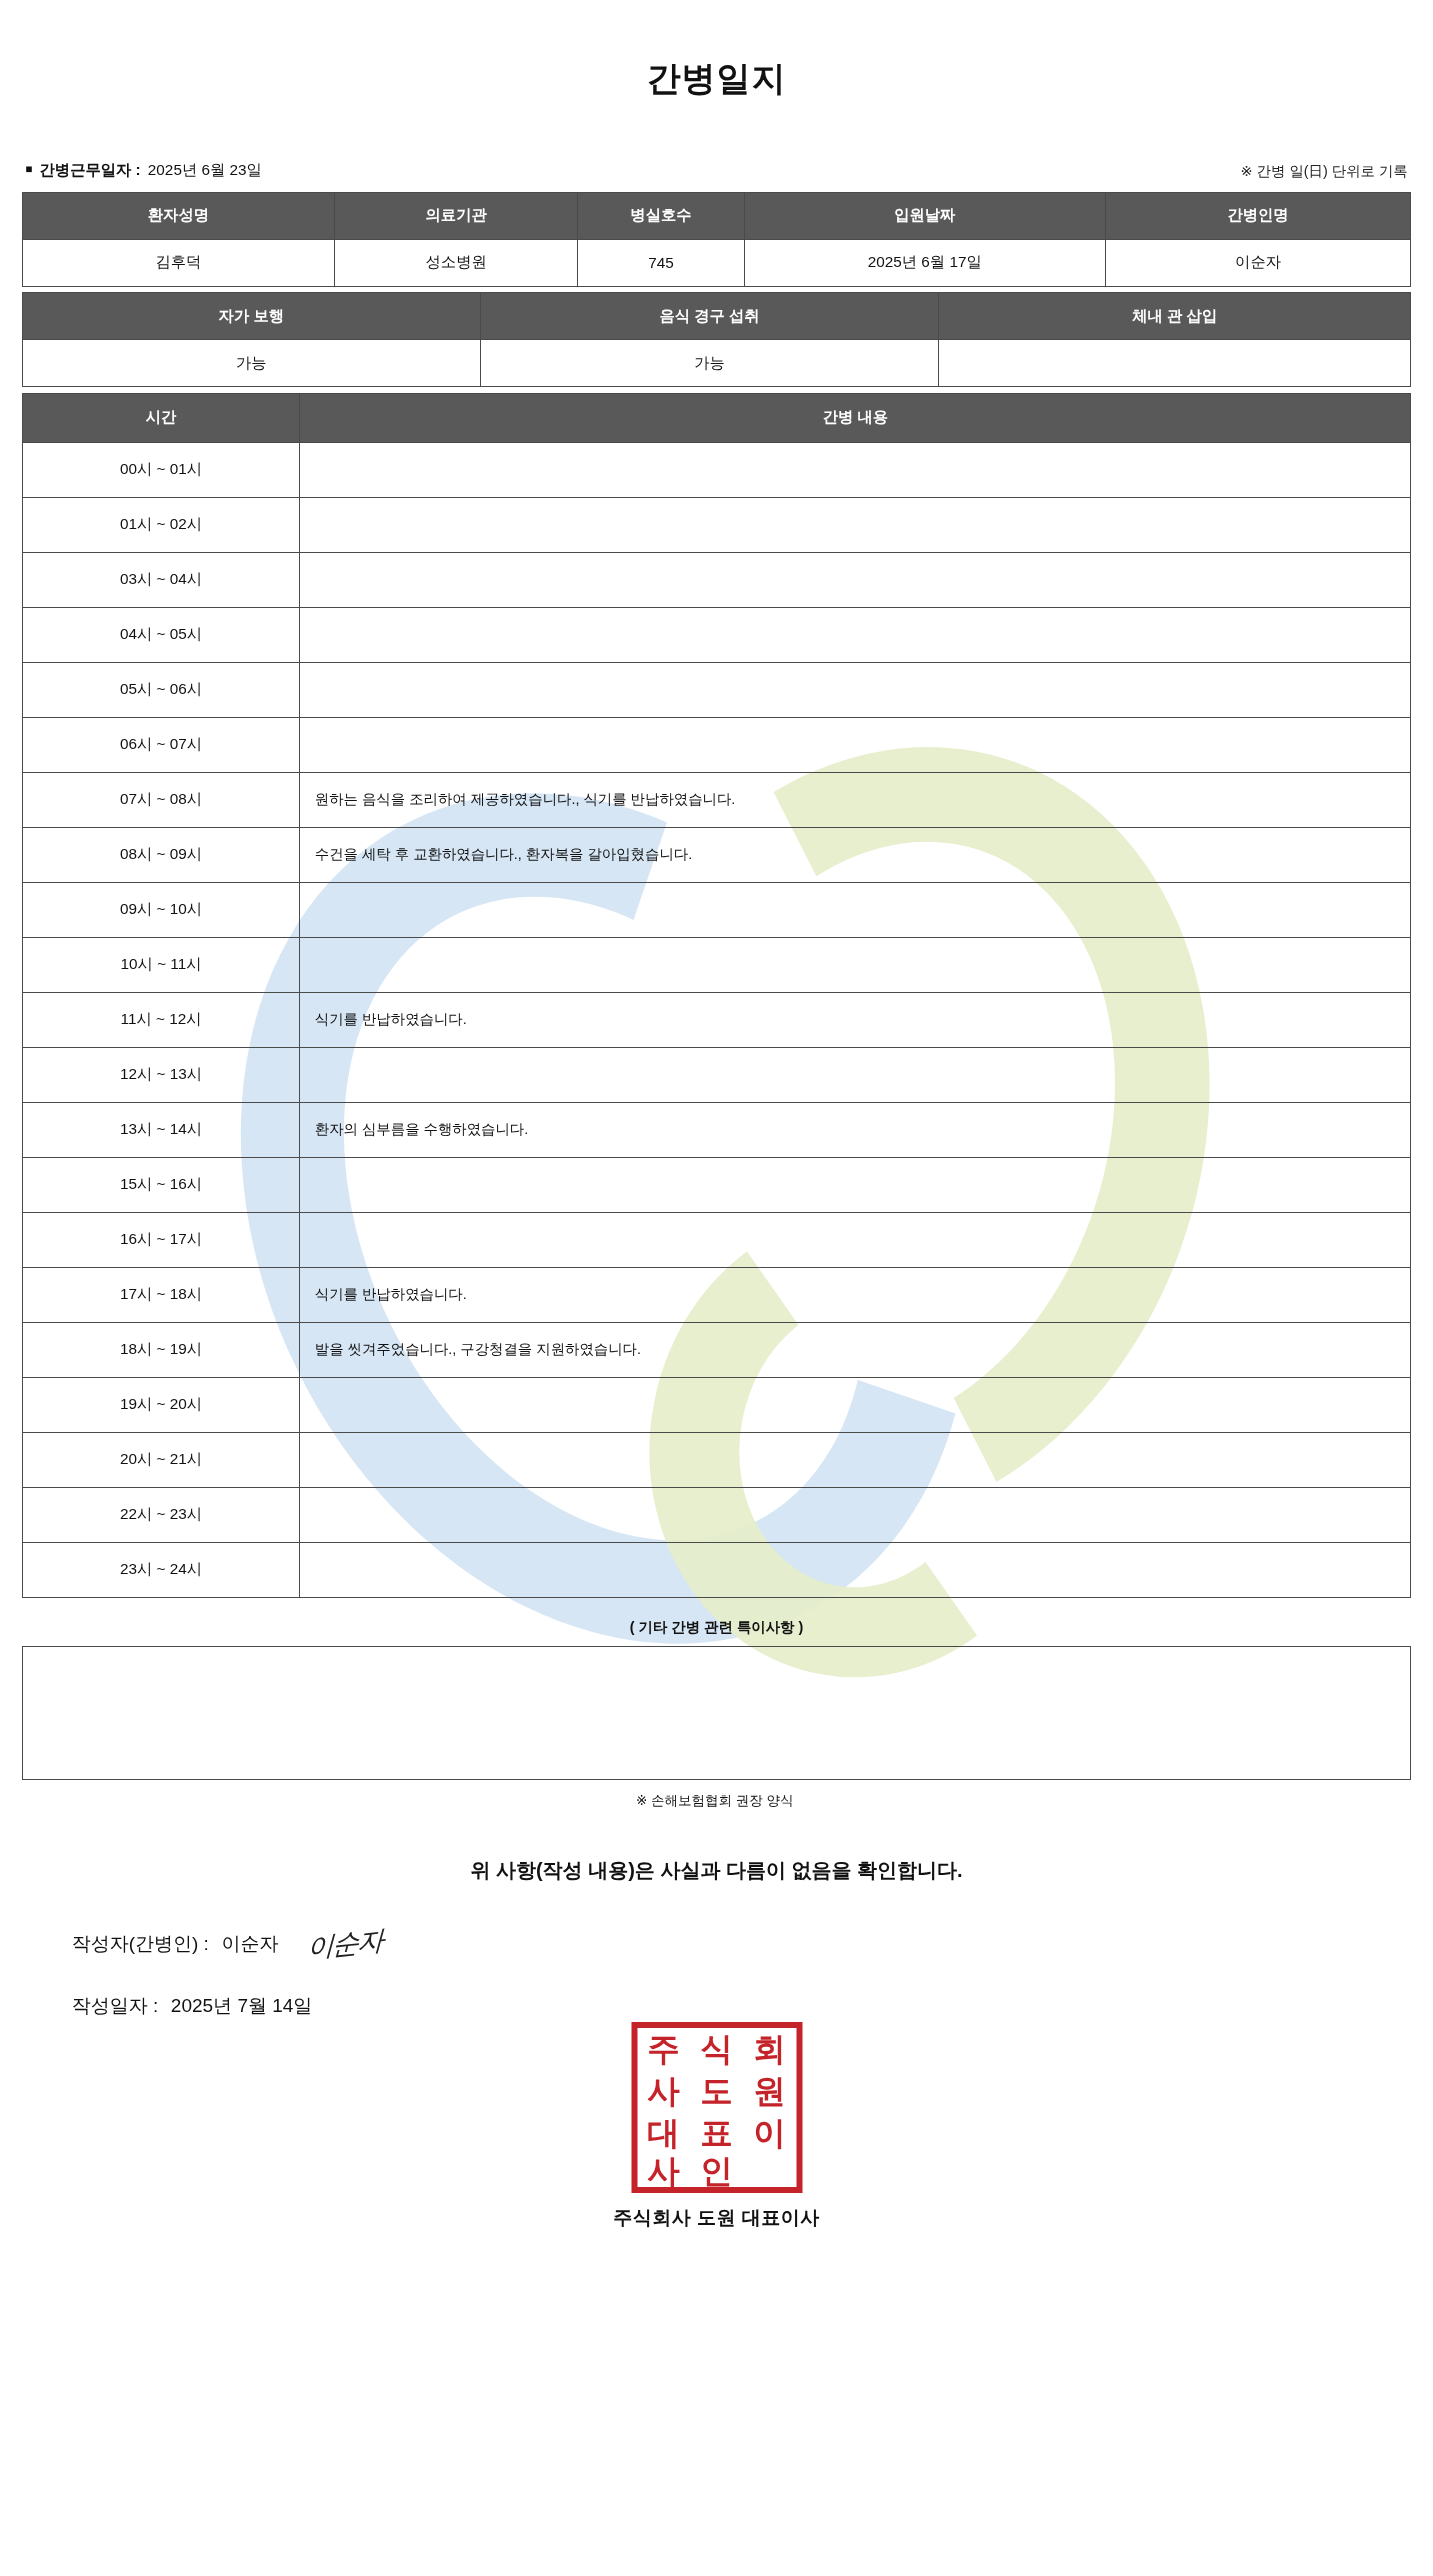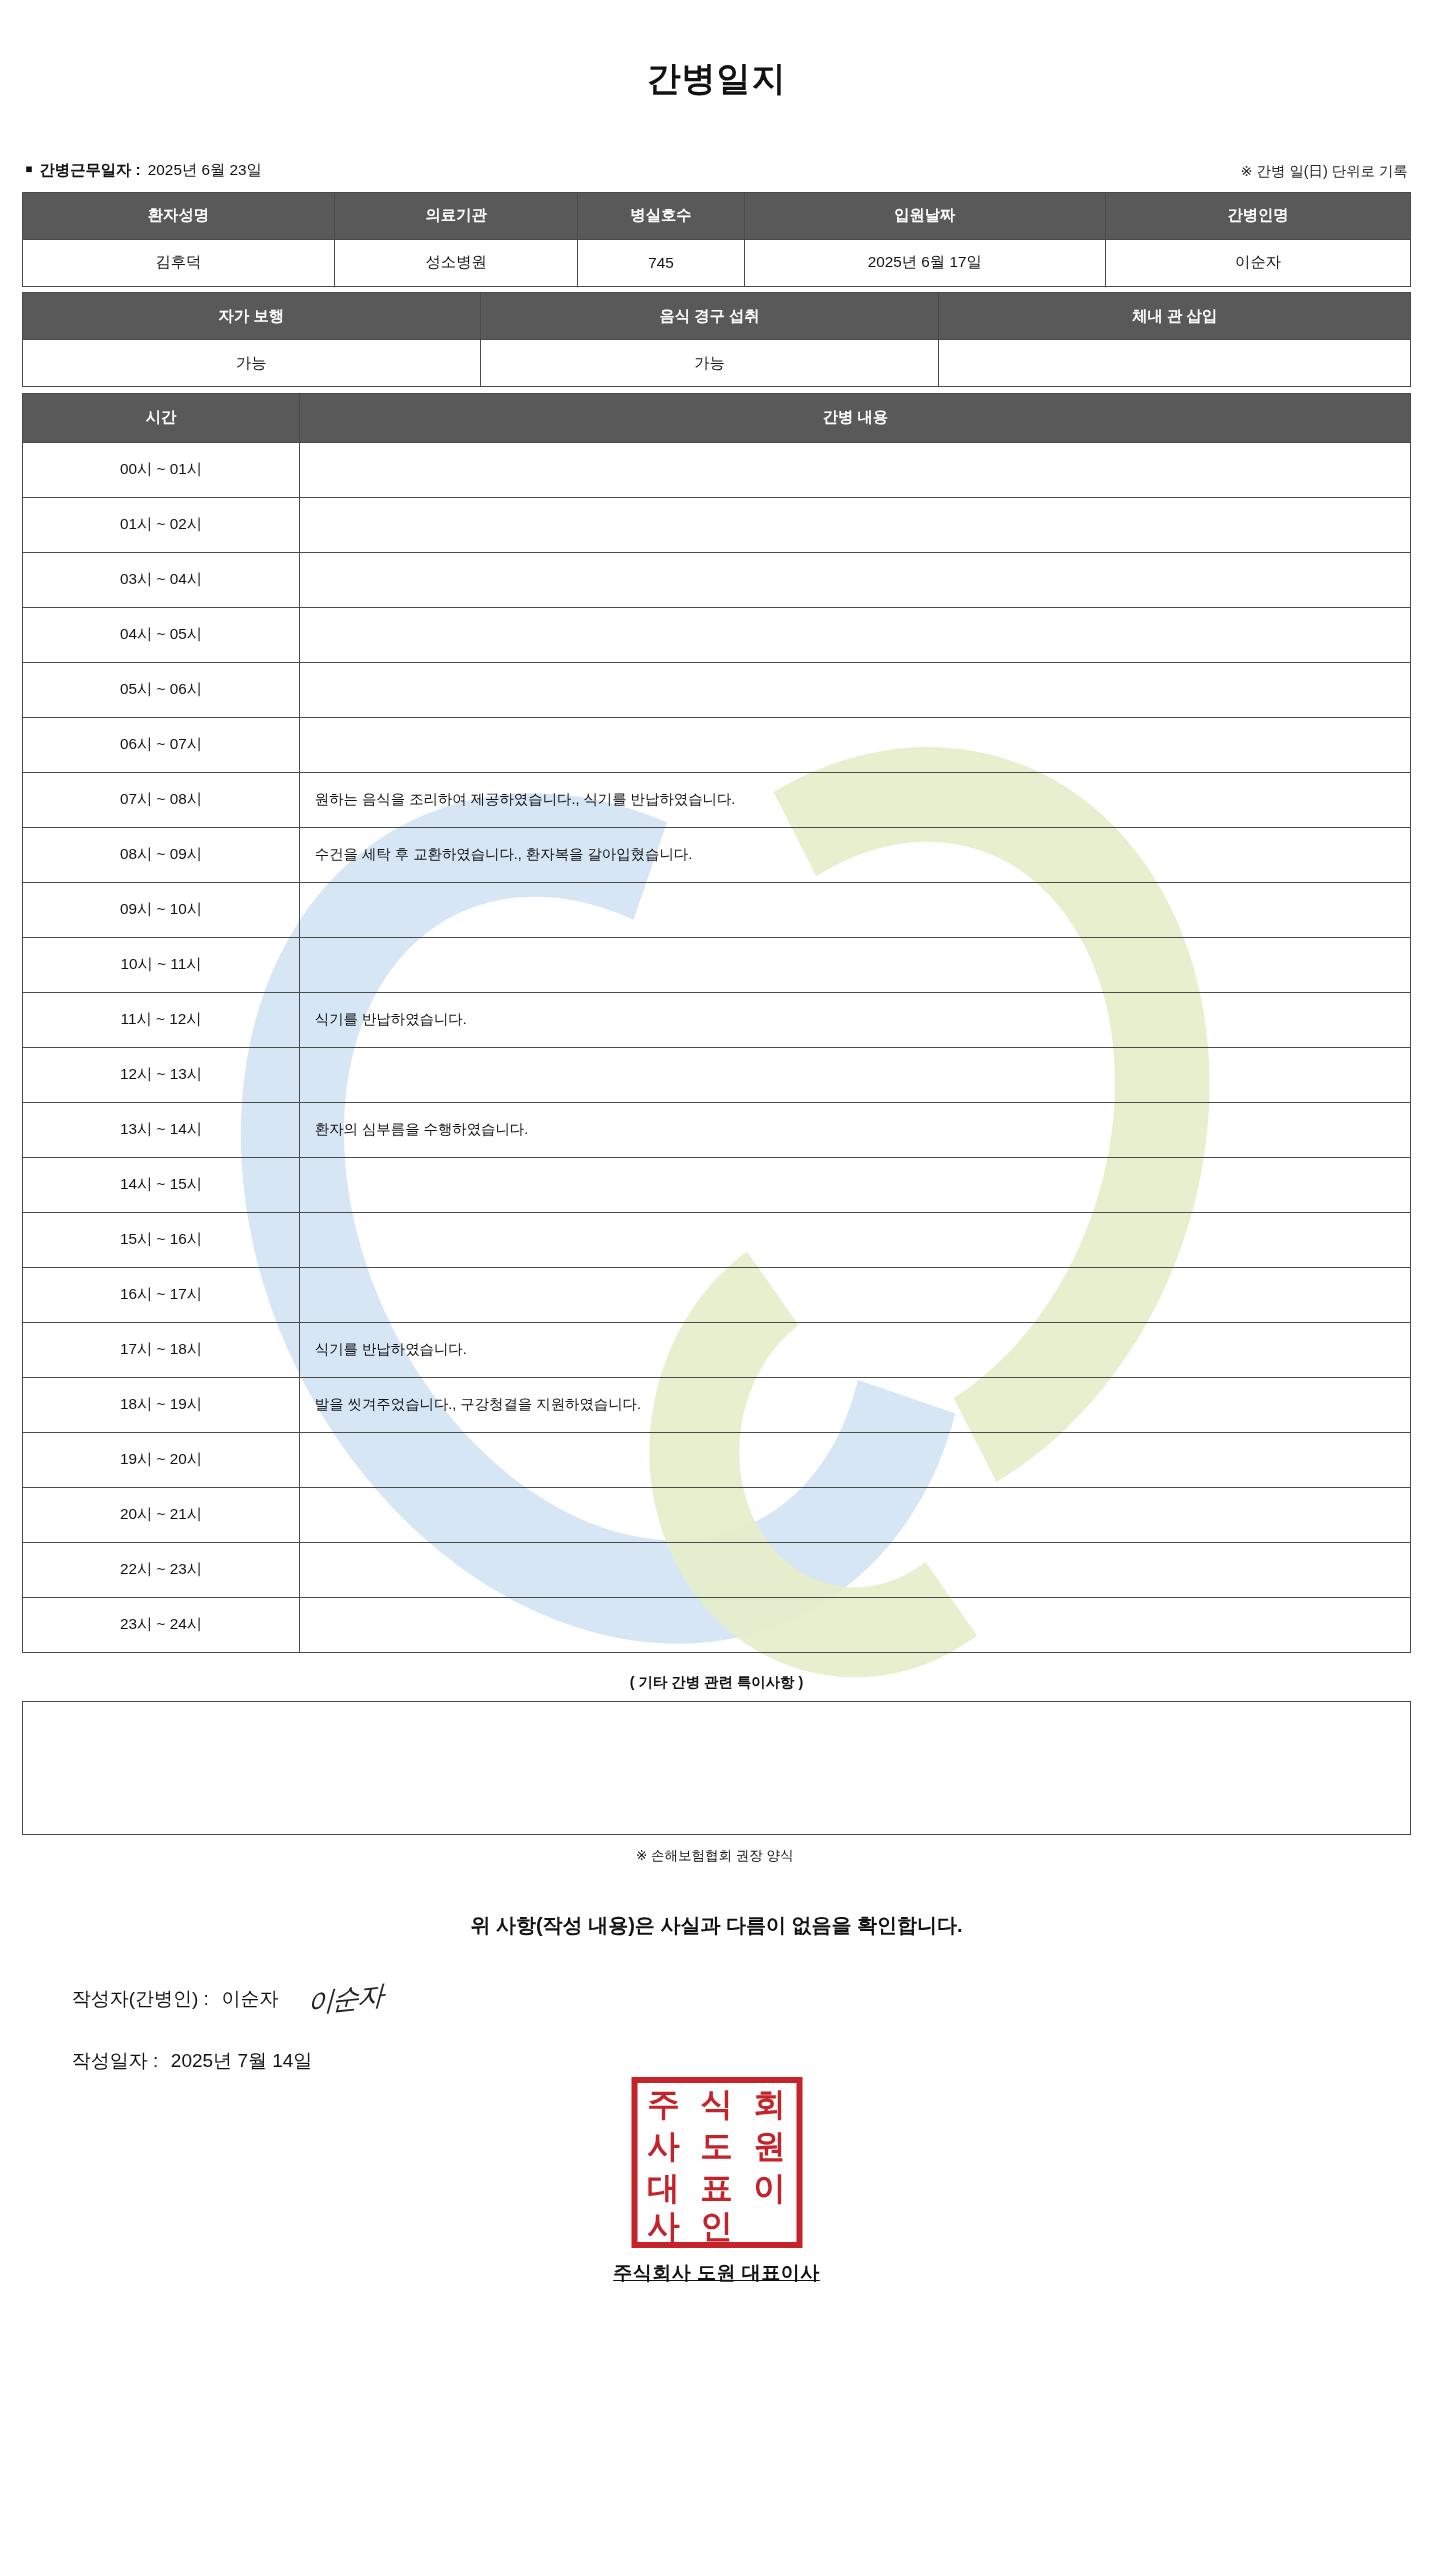--- a/index.html
+++ b/index.html
@@ -237,21 +237,20 @@
   }
   .stamp span { display: block; }
   .company-name {
     position: absolute;
     left: 0;
     right: 0;
     top: 116px;
     font-size: 19px;
     font-weight: bold;
     letter-spacing: 0.5px;
-    text-decoration: underline;
   }
 </style>
 </head>
 <body>
 
 <div class="watermark">
   <div class="wm-blue"></div>
   <div class="wm-green"></div>
   <div class="wm-green2"></div>
 </div>
@@ -375,24 +374,20 @@
           <td class="time-cell">11시 ~ 12시</td>
           <td class="content-cell">식기를 반납하였습니다.</td>
         </tr>
         <tr>
           <td class="time-cell">12시 ~ 13시</td>
           <td class="content-cell"></td>
         </tr>
         <tr>
           <td class="time-cell">13시 ~ 14시</td>
           <td class="content-cell">환자의 심부름을 수행하였습니다.</td>
-        </tr>
-        <tr>
-          <td class="time-cell">14시 ~ 15시</td>
-          <td class="content-cell"></td>
         </tr>
         <tr>
           <td class="time-cell">15시 ~ 16시</td>
           <td class="content-cell"></td>
         </tr>
         <tr>
           <td class="time-cell">16시 ~ 17시</td>
           <td class="content-cell"></td>
         </tr>
         <tr>

